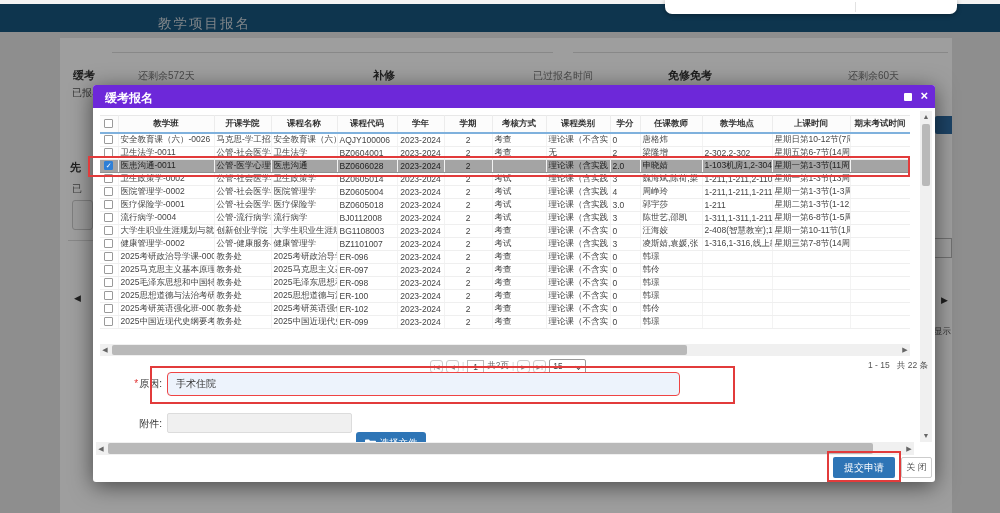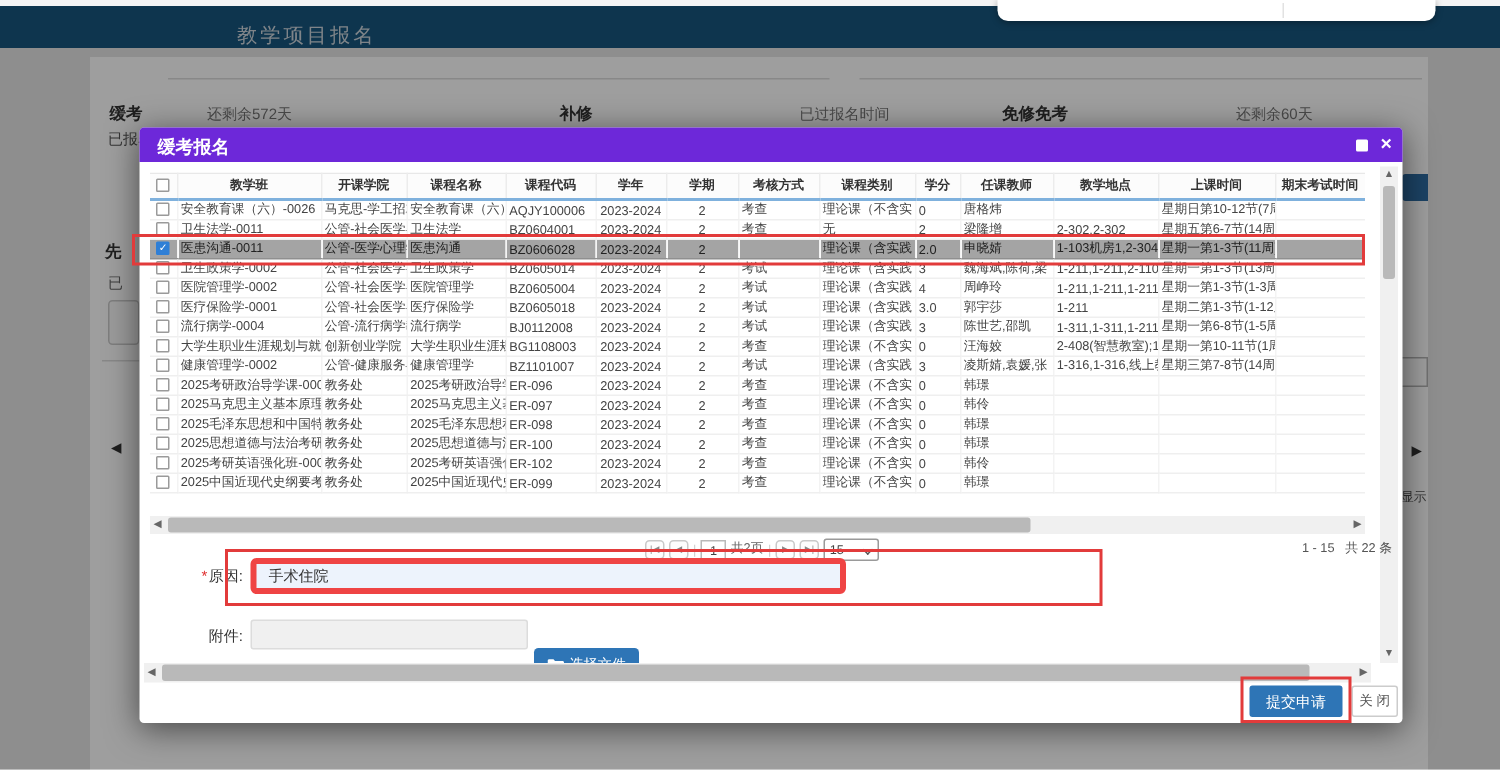--- a/index.html
+++ b/index.html
@@ -59,22 +59,22 @@
   #page-num { width:17px; height:13px; border:1px solid #b9b9b9; background:#fff; text-align:center;
               font-size:8.5px; color:#444; line-height:12px; }
   #size-select { width:37px; height:15px; border:1px solid #9a9a9a; border-radius:2px; background:#fff;
               font-size:8.5px; color:#444; padding:1px 3px; position:relative; }
   #size-select .chev { position:absolute; right:4px; top:4px; width:5px; height:5px;
               border-right:1px solid #555; border-bottom:1px solid #555; transform:rotate(45deg); }
   #count-label { position:absolute; right:7px; top:275px; font-size:8.5px; color:#555; }
   
   .form-label { position:absolute; width:49px; text-align:right; font-size:10px; color:#333; }
   .star { color:#e03030; margin-right:1px; }
-  #reason-input { position:absolute; left:74px; top:287px; width:397px; height:24px; background:#edf3fc;
-       border:4px solid #ef4444; border-radius:4px; font-size:10px; color:#333; padding:0 8px;
+  #reason-input { position:absolute; left:74px; top:287px; width:513px; height:24px; background:#edf3fc;
+       border:1px solid #ef4444; border-radius:4px; font-size:10px; color:#333; padding:0 8px;
        font-family:"Liberation Sans","DejaVu Sans",sans-serif; }
   #attach-input { position:absolute; left:74px; top:328px; width:185px; height:20px; background:#f0f0f0;
        border:1px solid #dcdcdc; border-radius:2px; }
   #choose-file-btn { position:absolute; left:263px; top:327px; width:70px; height:22px; background:#2e75b6;
        border:none; border-radius:3px; color:#fff; font-size:9.5px; display:flex; align-items:center;
        justify-content:center; gap:4px;margin-top:20px; }
   
   #submit-btn { position:absolute; left:740px; top:372px; width:62px; height:21px; background:#2e75b6;
        color:#fff; border:none; border-radius:2px; font-size:10px; }
   #close-btn { position:absolute; left:808px; top:372px; width:31px; height:21px; background:#fff;
@@ -91,21 +91,21 @@
   </div>
   <div id="card">
     <div class="divline" style="left:52px; width:441px;"></div>
     <div class="divline" style="left:513px; width:375px;"></div>
 
     <div class="sec-label" style="left:13px;">缓考</div>
     <div class="sec-value" style="left:78px;">还剩余572天</div>
     <div class="sec-label" style="left:313px;">补修</div>
     <div class="sec-value" style="left:473px;">已过报名时间</div>
     <div class="sec-label" style="left:608px;">免修免考</div>
-    <div class="sec-value" style="left:764px;">还剩余60天</div>
+    <div class="sec-value" style="left:788px;">还剩余60天</div>
 
     <div class="frag" style="left:12px; top:48px; font-size:10px;">已报名0门</div>
     <div class="frag" style="left:10px; top:122px; font-size:11px; font-weight:bold; color:#333;">先</div>
     <div class="frag" style="left:12px; top:144px; font-size:10px; color:#666;">已</div>
     <div class="abs" style="left:12px; top:162px; width:21px; height:30px; border:1px solid #ccc; background:#fafafa; border-radius:3px;"></div>
     <div class="divline" style="left:8px; top:202px; width:25px;"></div>
     <div class="frag" style="left:14px; top:255px; font-size:9px; color:#333;">◀</div>
 
     <div class="abs" style="left:875px; top:78px; width:17px; height:18px; background:#2e6da4; border-radius:2px 0 0 2px;"></div>
     <div class="abs" style="left:873px; top:200px; width:19px; height:20px; background:#fff; border:1px solid #b5b5b5;"></div>

